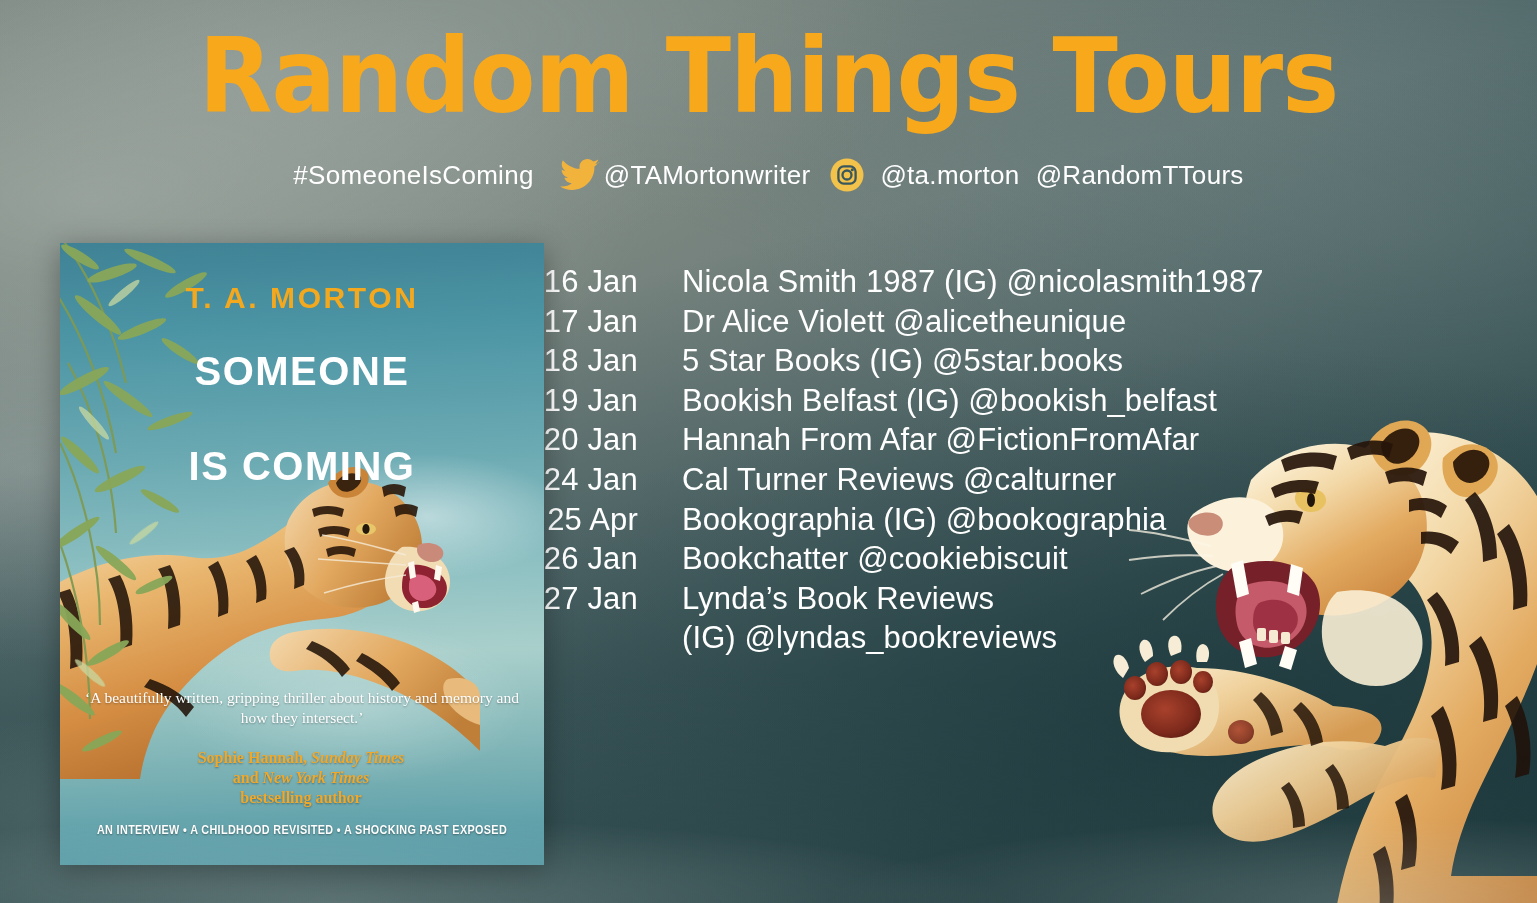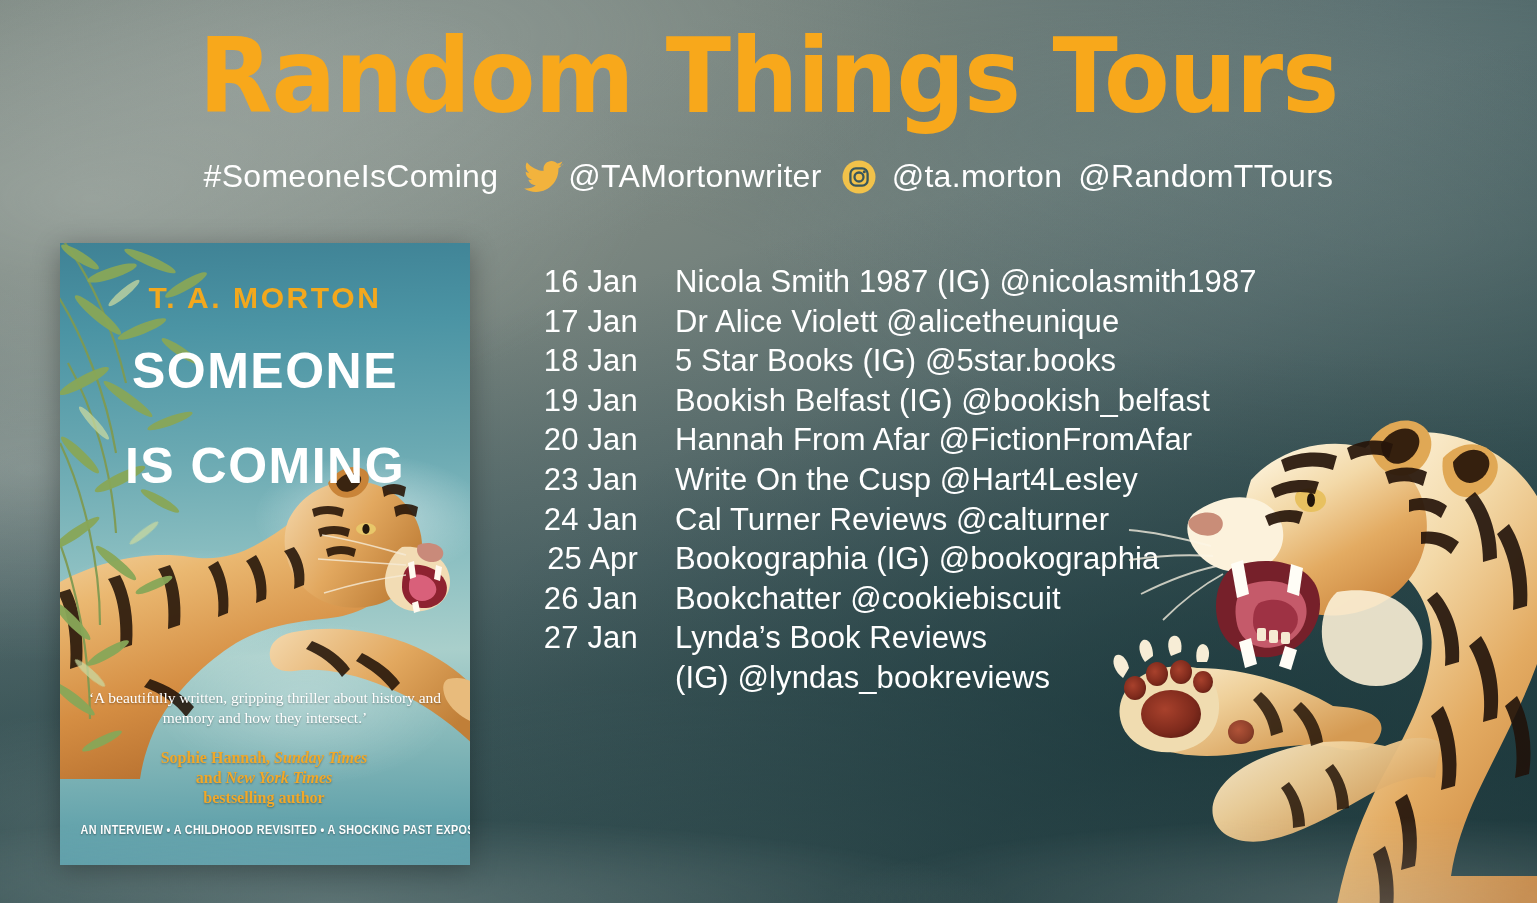--- a/index.html
+++ b/index.html
@@ -33,43 +33,43 @@
     position:absolute;left:0;right:0;top:24px;text-align:center;
     font-size:104px;line-height:1;font-weight:700;letter-spacing:-1px;
     color:#f8a81b;
     font-family:"DejaVu Sans", sans-serif;
     transform:scaleX(.92);
     white-space:nowrap;
   }
   .social{
     position:absolute;left:0;right:0;top:158px;
     display:flex;align-items:center;justify-content:center;gap:0;
-    color:#ffffff;font-size:32px;font-weight:300;letter-spacing:.3px;
+    color:#ffffff;font-size:26px;font-weight:300;letter-spacing:.3px;
     white-space:nowrap;
   }
   .social .hash{margin-right:26px;}
   .social .tw-handle{margin-left:4px;margin-right:20px;}
   .social .ig-handle{margin-left:16px;}
   .social .rt-handle{margin-left:16px;text-align:right;}
   .tw-icon{width:40px;height:34px;display:inline-block;flex:0 0 auto;}
   .ig-icon{width:34px;height:34px;display:inline-block;flex:0 0 auto;}
 
   
   .schedule{
     position:absolute;left:520px;top:262px;width:860px;
     color:#fff;font-size:31px;font-weight:300;line-height:39.6px;
   }
   .row{display:flex;align-items:baseline;gap:12px;}
   .row .date{width:118px;flex:0 0 118px;text-align:right;padding-right:0;letter-spacing:.2px;}
-  .row .name{margin-left:25px;letter-spacing:.1px;white-space:nowrap;}
+  .row .name{margin-left:32px;letter-spacing:.1px;white-space:nowrap;}
   .row.cont .date{visibility:hidden;}
 
   
   .cover{
-    position:absolute;left:60px;top:243px;width:410px;height:622px;
+    position:absolute;left:60px;top:243px;width:484px;height:622px;
     overflow:hidden;
     box-shadow:0 6px 26px rgba(0,0,0,.33);
     background:#0c4a6e;
   }
   .cover-sky{position:absolute;inset:0;
     background:
       linear-gradient(178deg,#3f8295 0%,#4b94a4 14%,#6aa9b2 34%,#8dc0c2 52%,#a9cfcb 66%,#7fb4b6 82%,#4e96a4 100%);}
   .cover-clouds{position:absolute;inset:0;opacity:.7;
     background:
       radial-gradient(40% 14% at 76% 44%, rgba(240,248,248,.75) 0%, rgba(240,248,248,0) 72%),
@@ -77,21 +77,21 @@
       radial-gradient(50% 18% at 60% 74%, rgba(236,246,244,.45) 0%, rgba(236,246,244,0) 74%);}
   
   .bamboo{position:absolute;left:-6px;top:-10px;width:178px;height:560px;}
   .cv-author{
     position:absolute;left:0;right:0;top:38px;text-align:center;
     color:#f3a81d;font-size:30px;font-weight:700;letter-spacing:2.6px;
     font-family:"Liberation Sans", sans-serif;
   }
   .cv-title{
     position:absolute;left:0;right:0;top:98px;text-align:center;
-    color:#ffffff;font-size:50px;font-weight:700;letter-spacing:1.5px;line-height:60px;
+    color:#ffffff;font-size:40px;font-weight:700;letter-spacing:1.5px;line-height:60px;
   }
   .cv-title .l2{display:block;margin-top:35px;}
   .cv-quote{
     position:absolute;left:22px;right:22px;top:445px;text-align:center;
     color:#ffffff;font-family:"Liberation Serif", serif;font-size:15.5px;line-height:19.5px;
     text-shadow:0 1px 2px rgba(0,0,0,.35);
   }
   .cv-attrib{
     position:absolute;left:20px;right:22px;top:505px;text-align:center;
     color:#f0a82a;font-family:"Liberation Serif", serif;font-size:16px;line-height:20px;font-weight:700;
@@ -156,24 +156,20 @@
         <span class="date">18 Jan</span>
         <span class="name">5 Star Books (IG) @5star.books</span>
       </div>
     <div class="row">
         <span class="date">19 Jan</span>
         <span class="name">Bookish Belfast (IG) @bookish_belfast</span>
       </div>
     <div class="row">
         <span class="date">20 Jan</span>
         <span class="name">Hannah From Afar @FictionFromAfar</span>
-      </div>
-    <div class="row">
-        <span class="date">23 Jan</span>
-        <span class="name">Write On the Cusp @Hart4Lesley</span>
       </div>
     <div class="row">
         <span class="date">24 Jan</span>
         <span class="name">Cal Turner Reviews @calturner</span>
       </div>
     <div class="row">
         <span class="date">25 Apr</span>
         <span class="name">Bookographia (IG) @bookographia</span>
       </div>
     <div class="row">

